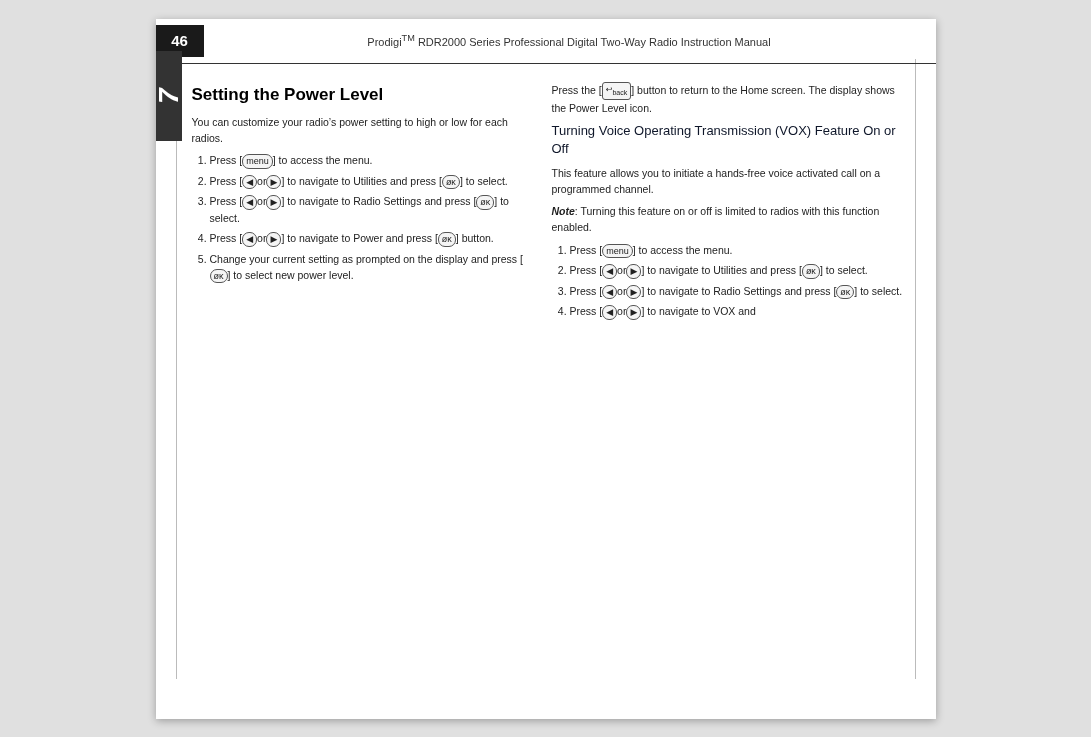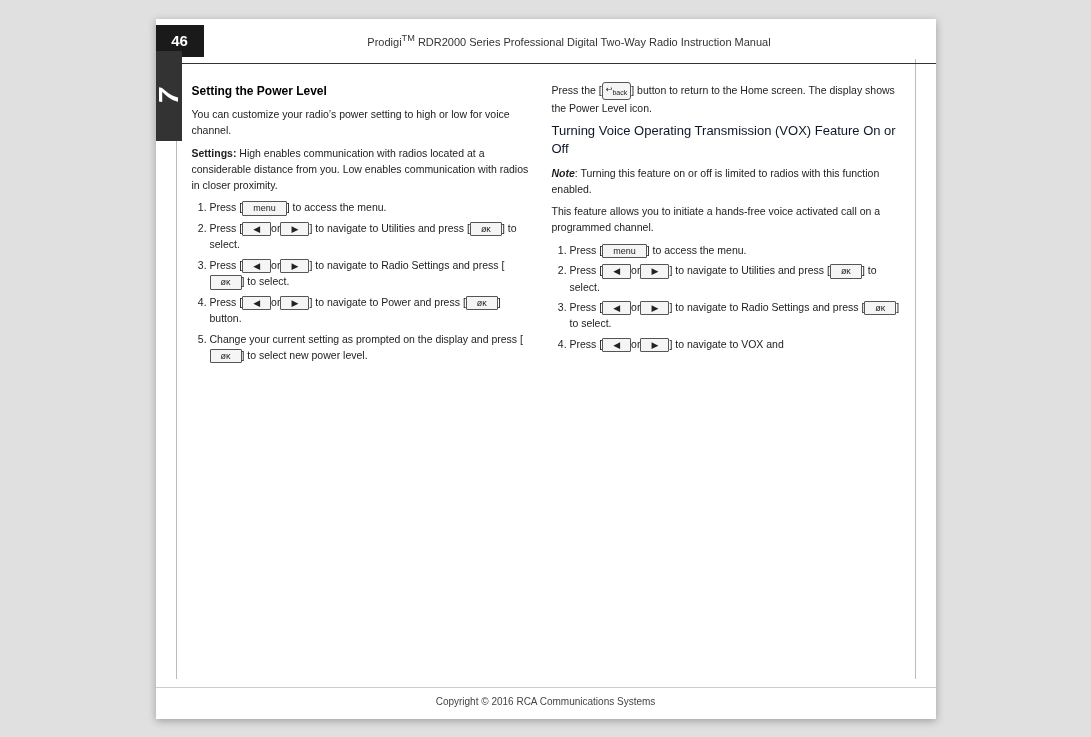--- a/index.html
+++ b/index.html
@@ -90,21 +90,21 @@
     }
 
     .right-column {
       flex: 1;
       font-size: 10.5px;
       line-height: 1.55;
       color: #222;
     }
 
     .section-title {
-      font-size: 12px;
+      font-size: 17px;
       font-weight: bold;
       color: #000;
       margin-bottom: 6px;
     }
 
     .section-subtitle {
       font-size: 13px;
       font-weight: normal;
       color: #0f172a;
       margin-bottom: 6px;
@@ -126,22 +126,22 @@
 
     ol li {
       margin-bottom: 4px;
       font-size: 10.5px;
       line-height: 1.55;
     }
 
     .icon-btn {
       display: inline-block;
       border: 1px solid #555;
-      border-radius: 1px;
-      padding: 0 10px;
+      border-radius: 7px;
+      padding: 0 3px;
       font-size: 9px;
       line-height: 1.4;
       background: #f5f5f5;
       vertical-align: middle;
       white-space: nowrap;
     }
 
     .back-icon {
       display: inline-block;
       border: 1px solid #555;
@@ -203,26 +203,22 @@
     </div>
   </div>
 
   <div class="chapter-tab">7</div>
 
   <div class="page-content">
 
     <div class="left-column">
       <div class="section-title">Setting the Power Level</div>
 
-      <p>You can customize your radio’s power setting to high or low for voice channel.</p>
-
-      <p>
-        <span class="bold-label">Settings:</span>
-        <span> High enables communication with radios located at a considerable distance from you. Low enables communication with radios in closer proximity.</span>
-      </p>
+      <p>You can customize your radio’s power setting to high or low for each radios.</p>
+
 
 
       <ol>
         <li>
           Press [<span class="icon-btn">menu</span>] to access the menu.
         </li>
         <li>
           Press [<span class="icon-btn">◀</span>or<span class="icon-btn">▶</span>] to navigate to Utilities and press [<span class="icon-btn">øĸ</span>] to select.
         </li>
         <li>
@@ -240,41 +236,38 @@
     <div class="right-column">
 
       <p>
         Press the [<span class="back-icon">↩<sub style="font-size:7px">back</sub></span>] button to return to the Home screen. The display shows the Power Level icon.
       </p>
 
       <div class="section-subtitle">
         Turning Voice Operating Transmission (VOX) Feature On or Off
       </div>
 
+      <p>This feature allows you to initiate a hands-free voice activated call on a programmed channel.</p>
+
       <p>
         <span class="italic-bold">Note</span><span>: Turning this feature on or off is limited to radios with this function enabled.</span>
       </p>
 
-      <p>This feature allows you to initiate a hands-free voice activated call on a programmed channel.</p>
-
 
       <ol>
         <li>
           Press [<span class="icon-btn">menu</span>] to access the menu.
         </li>
         <li>
           Press [<span class="icon-btn">◀</span>or<span class="icon-btn">▶</span>] to navigate to Utilities and press [<span class="icon-btn">øĸ</span>] to select.
         </li>
         <li>
           Press [<span class="icon-btn">◀</span>or<span class="icon-btn">▶</span>] to navigate to Radio Settings and press [<span class="icon-btn">øĸ</span>] to select.
         </li>
         <li>
           Press [<span class="icon-btn">◀</span>or<span class="icon-btn">▶</span>] to navigate to VOX and
         </li>
       </ol>
     </div>
 
   </div>
 
-  <div class="page-footer">
-    <span>Copyright © 2016 RCA Communications Systems</span>
-  </div>
 </div>
 
 </body></html>

